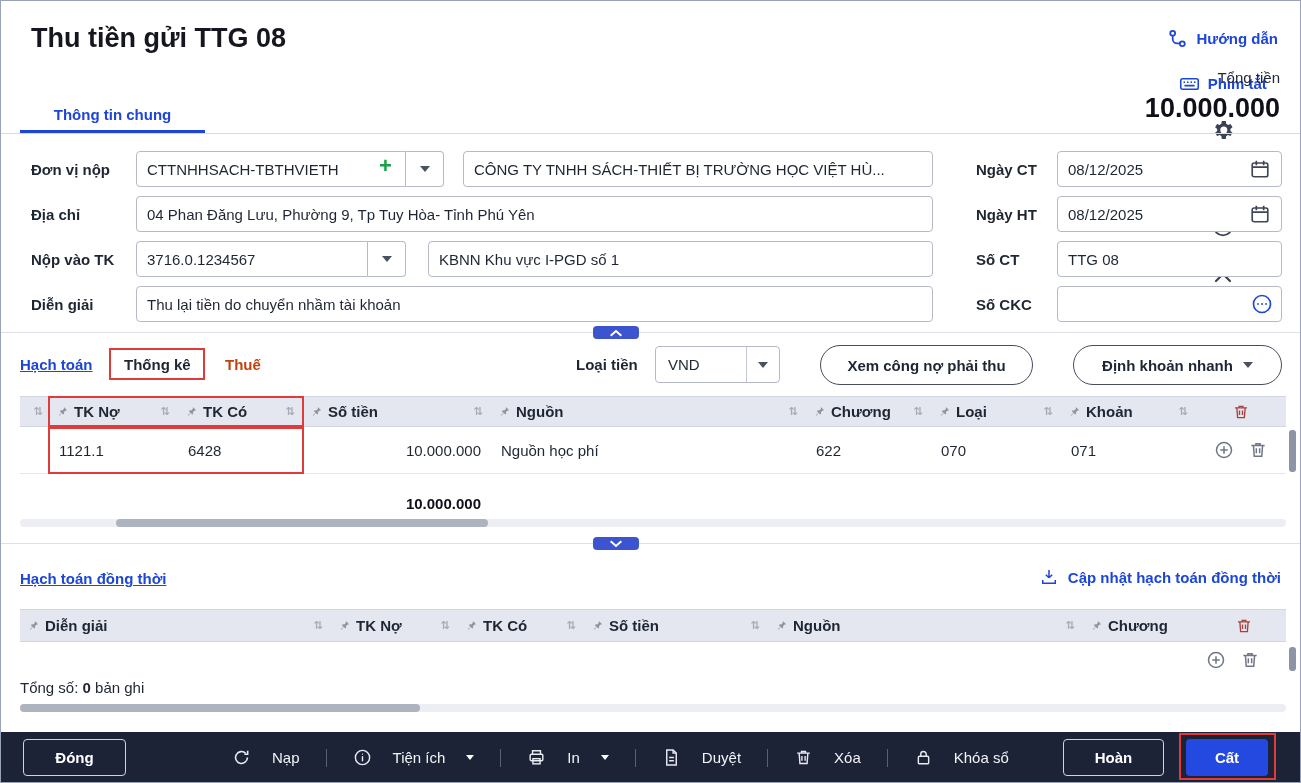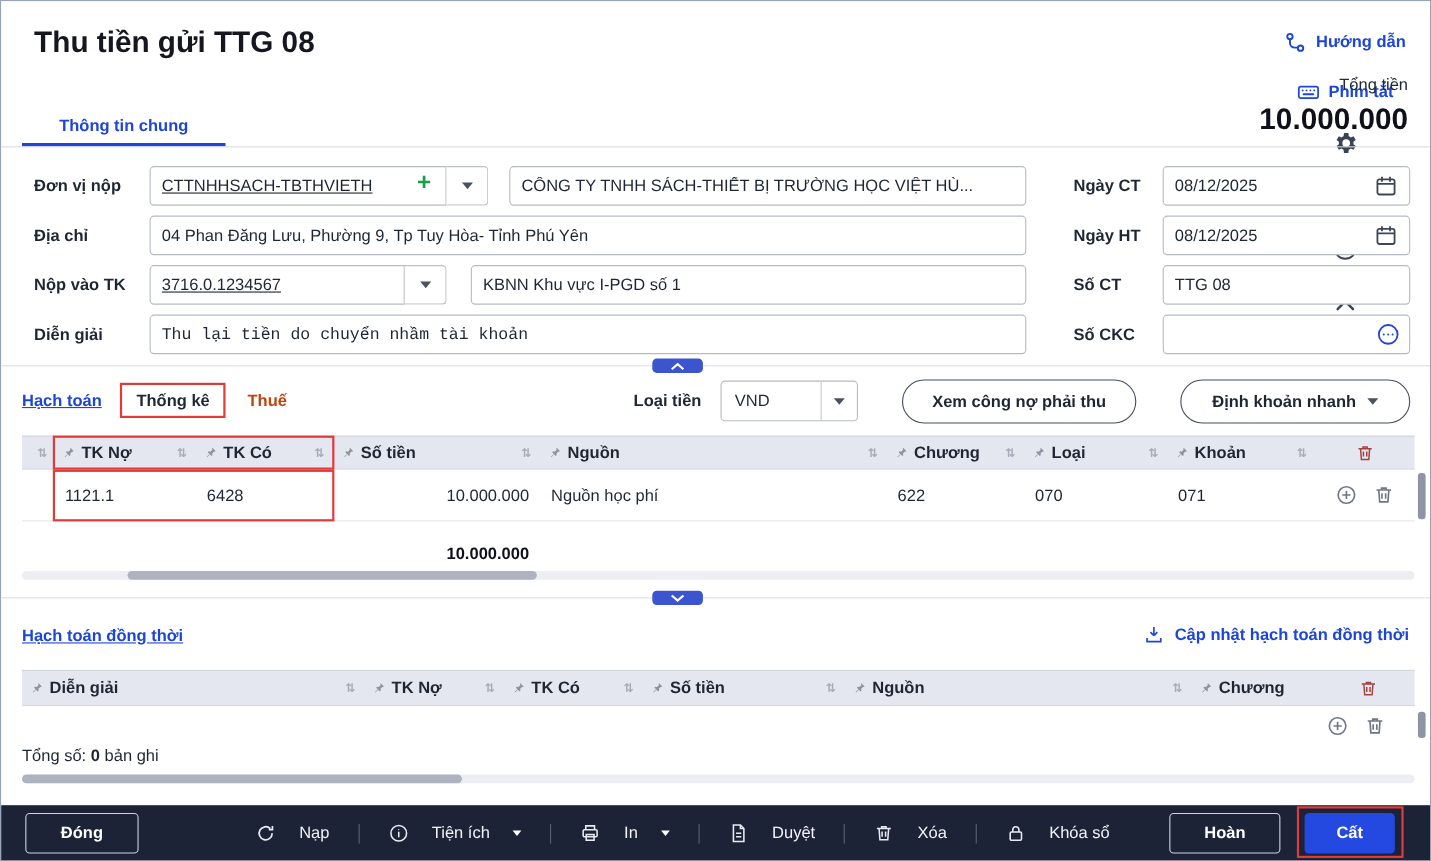--- a/index.html
+++ b/index.html
@@ -16,21 +16,21 @@
   .total-label { position:absolute; right:20px; top:68px; font-size:15px; color:#232a36; }
   .total-value { position:absolute; right:20px; top:92px; font-size:27px; font-weight:700; color:#0f101a; }
   .main-tab { position:absolute; left:19px; top:97px; width:185px; height:35px; display:flex; align-items:center; justify-content:center; color:#1d46d8; font-weight:700; font-size:15px; border-bottom:3px solid #1d46d8; cursor:pointer; }
   .hdr-line { position:absolute; left:0; top:132px; width:100%; height:1px; background:#d8dbe2; }
 
   
   .f-row { position:absolute; height:36px; display:flex; align-items:center; }
   .lbl { font-size:15px; font-weight:700; color:#1f2633; }
   .inp { height:36px; border:1px solid #b5bac6; border-radius:4px; font-size:15px; color:#1f2633; padding:0 10px; background:#fff; font-family:inherit; outline:none; }
   .combo { position:absolute; display:flex; height:36px; }
-  .combo .inp { border-radius:4px 0 0 4px;text-decoration:underline; }
+  .combo .inp { border-radius:4px 0 0 4px; }
   .combo-btn { width:38px; height:36px; border:1px solid #b5bac6; border-left:none; border-radius:0 4px 4px 0; background:#fff; display:flex; align-items:center; justify-content:center; cursor:pointer; }
   .caret { width:0; height:0; border-left:5px solid transparent; border-right:5px solid transparent; border-top:6px solid #4a5160; }
   .in-icon { position:absolute; top:7px; width:22px; height:22px; color:#3e4656; cursor:pointer; }
   .plus-add { position:absolute; font-size:22px; font-weight:700; color:#17a24a; top:2px; cursor:pointer; }
 
   
   .divline { position:absolute; left:0; width:100%; height:1px; background:#dcdfe6; }
   .pill { position:absolute; left:592px; width:46px; height:13px; background:#3c55cf; border-radius:4px; display:flex; align-items:center; justify-content:center; cursor:pointer; z-index:5; }
   .pill svg { width:16px; height:10px; }
 
@@ -187,21 +187,21 @@
   </div>
   <input class="inp" style="position: absolute; left: 427px; top: 240px; width: 505px;" value="KBNN Khu vực I-PGD số 1">
   <div class="f-row" style="left:975px; top:240px;">
       <span class="lbl">Số CT</span>
     </div>
   <input class="inp" style="position: absolute; left: 1056px; top: 240px; width: 225px;" value="TTG 08">
 
   <div class="f-row" style="left:30px; top:285px;">
       <span class="lbl">Diễn giải</span>
     </div>
-  <input class="inp" style="position: absolute; left: 135px; top: 285px; width: 797px; font-family: Liberation Mono, monospace;" value="Thu lại tiền do chuyển nhầm tài khoản">
+  <input class="inp" style="position: absolute; left: 135px; top: 285px; width: 797px;" value="Thu lại tiền do chuyển nhầm tài khoản">
   <div class="f-row" style="left:975px; top:285px;">
       <span class="lbl">Số CKC</span>
     </div>
   <input class="inp" style="position: absolute; left: 1056px; top: 285px; width: 225px; padding-right: 36px;" value="">
   <span class="in-icon" style="left:1250px; top:292px; color:#1d46d8;">
     <svg viewBox="0 0 24 24" fill="none" stroke="currentColor" stroke-width="1.8">
         <circle cx="12" cy="12" r="9.3"></circle>
         <circle cx="7.6" cy="12" r="1" fill="currentColor" stroke="none"></circle>
         <circle cx="12" cy="12" r="1" fill="currentColor" stroke="none"></circle>
         <circle cx="16.4" cy="12" r="1" fill="currentColor" stroke="none"></circle>

